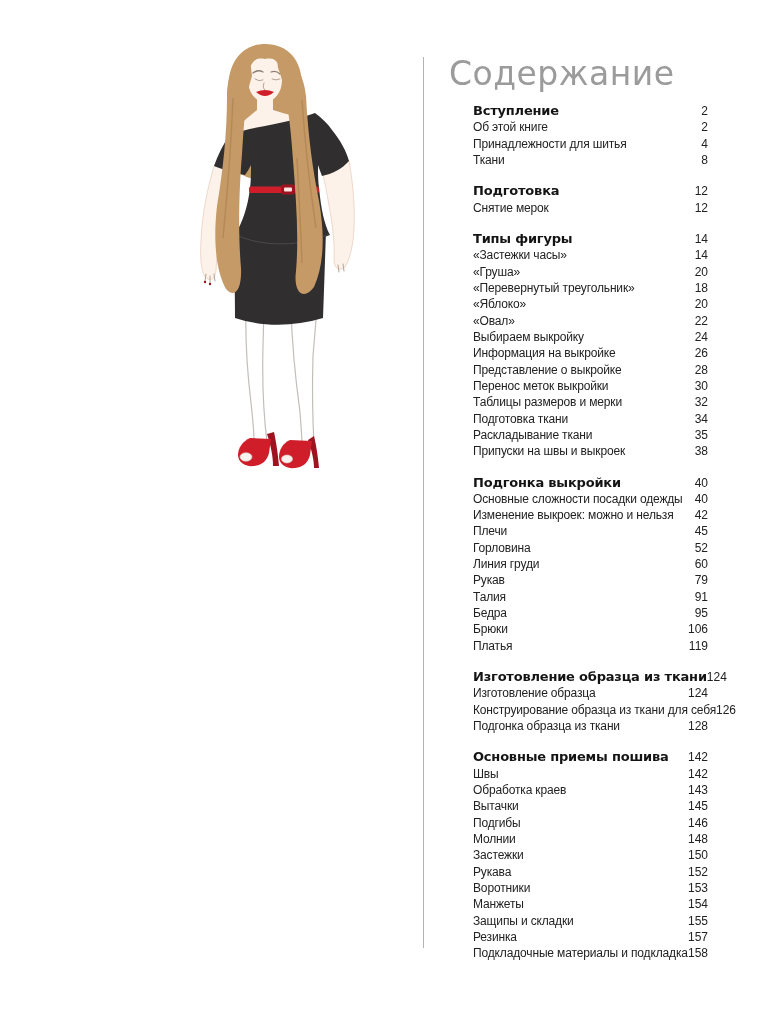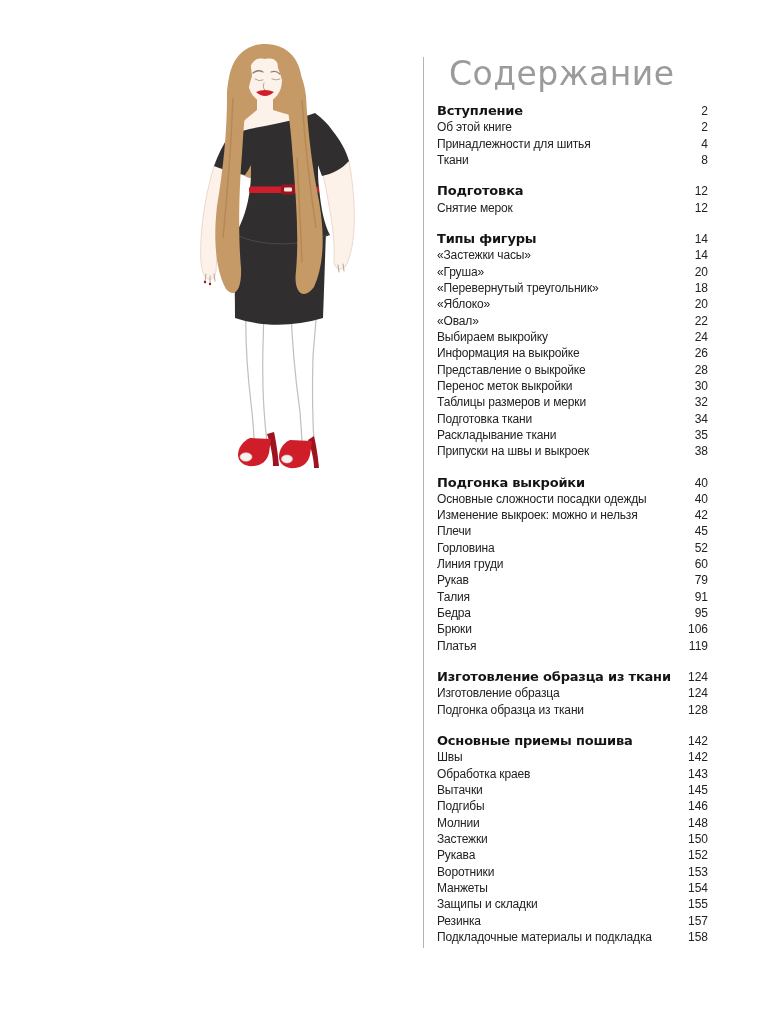--- a/index.html
+++ b/index.html
@@ -14,21 +14,21 @@
   .title{
     font-family:"DejaVu Sans",sans-serif;font-weight:400;font-size:33px;line-height:1.15;
     color:var(--c-title-gray,#9b9b9b);margin:0 0 10px 12px;letter-spacing:0.5px;
   }
   .toc-section{margin-top:15px;}
   .toc-section:first-child{margin-top:0;}
   .toc-row{
     display:flex;justify-content:space-between;align-items:baseline;
     height:16.33px;line-height:16.33px;white-space:nowrap;
   }
-  .toc-row .lbl{font-size:12px;letter-spacing:-0.15px;color:var(--c-text,#222);}
+  .toc-row .lbl{font-size:12px;letter-spacing:-0.15px;color:var(--c-text,#222);margin-left:36px;}
   .toc-row .num{font-size:12px;color:var(--c-text,#222);}
   .toc-head .lbl{font-family:"DejaVu Sans",sans-serif;font-weight:700;font-size:13px;letter-spacing:-0.2px;color:#141414;}
   
   .hair{fill:var(--c-hair,#c59a66);}
   .hair-line{stroke:var(--c-hair-shadow,#aa7f4c);fill:none;stroke-width:1.4;opacity:.65;}
   .skin{fill:var(--c-skin,#fdf2ea);}
   .arm{stroke:var(--c-skin-shadow,#e8cfc0);stroke-width:.8;}
   .feature{stroke:#8d7f76;stroke-width:1.3;fill:none;stroke-linecap:round;}
   .feature2{stroke:#b5a494;stroke-width:1;fill:none;stroke-linecap:round;}
   .nail{fill:var(--c-red-dark,#9d1420);}
@@ -235,20 +235,24 @@
         <div class="toc-section">
           <div class="toc-row toc-head">
             <span class="lbl">Изготовление образца из ткани</span>
             <span class="num">124</span>
           </div>
           <div class="toc-row">
             <span class="lbl">Изготовление образца</span>
             <span class="num">124</span>
           </div>
           <div class="toc-row">
+            <span class="lbl">Конструирование образца из ткани для себя</span>
+            <span class="num">126</span>
+          </div>
+          <div class="toc-row">
             <span class="lbl">Подгонка образца из ткани</span>
             <span class="num">128</span>
           </div>
         </div>
         <div class="toc-section">
           <div class="toc-row toc-head">
             <span class="lbl">Основные приемы пошива</span>
             <span class="num">142</span>
           </div>
           <div class="toc-row">

